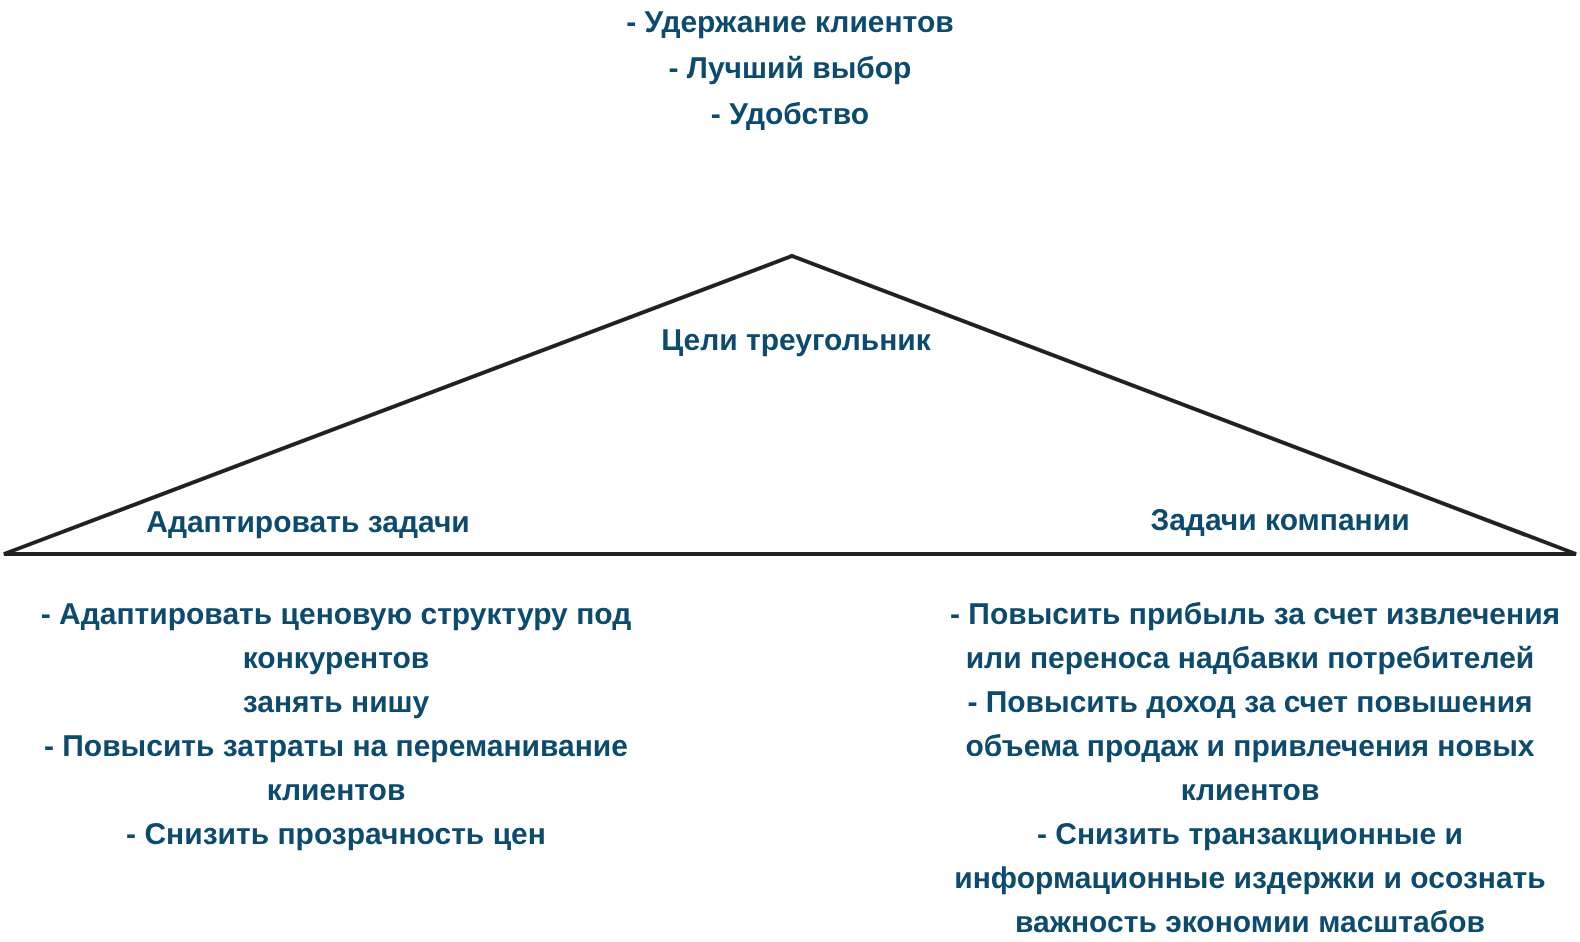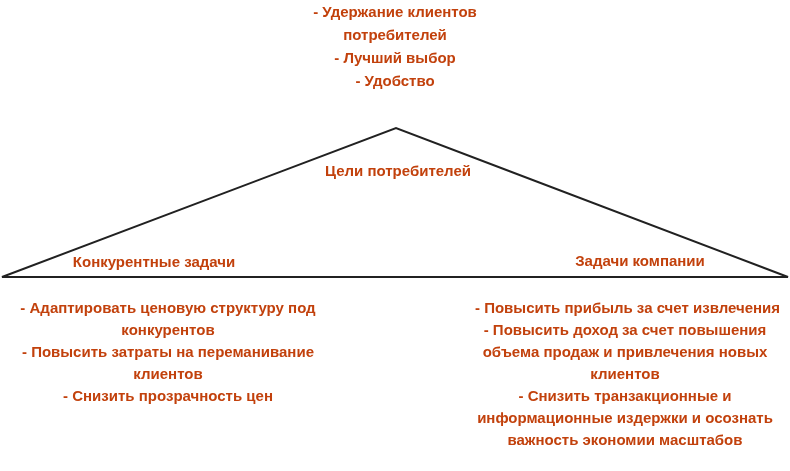--- a/index.html
+++ b/index.html
@@ -9,21 +9,21 @@
   }
   .page {
     position: relative;
     width: 790px;
     height: 471px;
     background: #ffffff;
     overflow: hidden;
     font-family: "Liberation Sans", "DejaVu Sans", sans-serif;
     font-weight: 600;
     font-size: 15px;
-    color: #c2410c;
+    color: #0c4a6e;
   }
   .abs {
     position: absolute;
   }
   .text-list {
     text-align: center;
   }
   .text-list .line {
     white-space: nowrap;
   }
@@ -41,46 +41,47 @@
     pointer-events: none;
   }
 </style>
 </head>
 <body>
 
 <div class="page">
 
   <div class="abs text-list lh23" style="left:245px; top:0px; width:300px;">
       <div class="line">- Удержание клиентов</div>
-      <div class="line">потребителей</div>
       <div class="line">- Лучший выбор</div>
       <div class="line">- Удобство</div>
     </div>
 
   <svg class="triangle-layer" width="790" height="471" viewBox="0 0 790 471">
     <polygon points="2,277 396,128 788,277" fill="none" stroke-width="2" stroke-linejoin="miter" stroke="#212121"></polygon>
   </svg>
 
-  <div class="abs tri-label" style="left:248px; top:162px; width:300px;">Цели потребителей</div>
+  <div class="abs tri-label" style="left:248px; top:162px; width:300px;">Цели треугольник</div>
 
 
-  <div class="abs tri-label" style="left:4px; top:253px; width:300px;">Конкурентные задачи</div>
+  <div class="abs tri-label" style="left:4px; top:253px; width:300px;">Адаптировать задачи</div>
 
   <div class="abs tri-label" style="left:490px; top:252px; width:300px;">Задачи компании</div>
 
   <div class="abs text-list lh22" style="left:18px; top:297px; width:300px;">
       <div class="line">- Адаптировать ценовую структуру под</div>
       <div class="line">конкурентов</div>
+      <div class="line">занять нишу</div>
       <div class="line">- Повысить затраты на переманивание</div>
       <div class="line">клиентов</div>
       <div class="line">- Снизить прозрачность цен</div>
     </div>
 
   <div class="abs text-list lh22" style="left:475px; top:297px; width:300px;">
       <div class="line">- Повысить прибыль за счет извлечения</div>
+      <div class="line">или переноса надбавки потребителей</div>
       <div class="line">- Повысить доход за счет повышения</div>
       <div class="line">объема продаж и привлечения новых</div>
       <div class="line">клиентов</div>
       <div class="line">- Снизить транзакционные и</div>
       <div class="line">информационные издержки и осознать</div>
       <div class="line">важность экономии масштабов</div>
     </div>
 
 </div>
 

